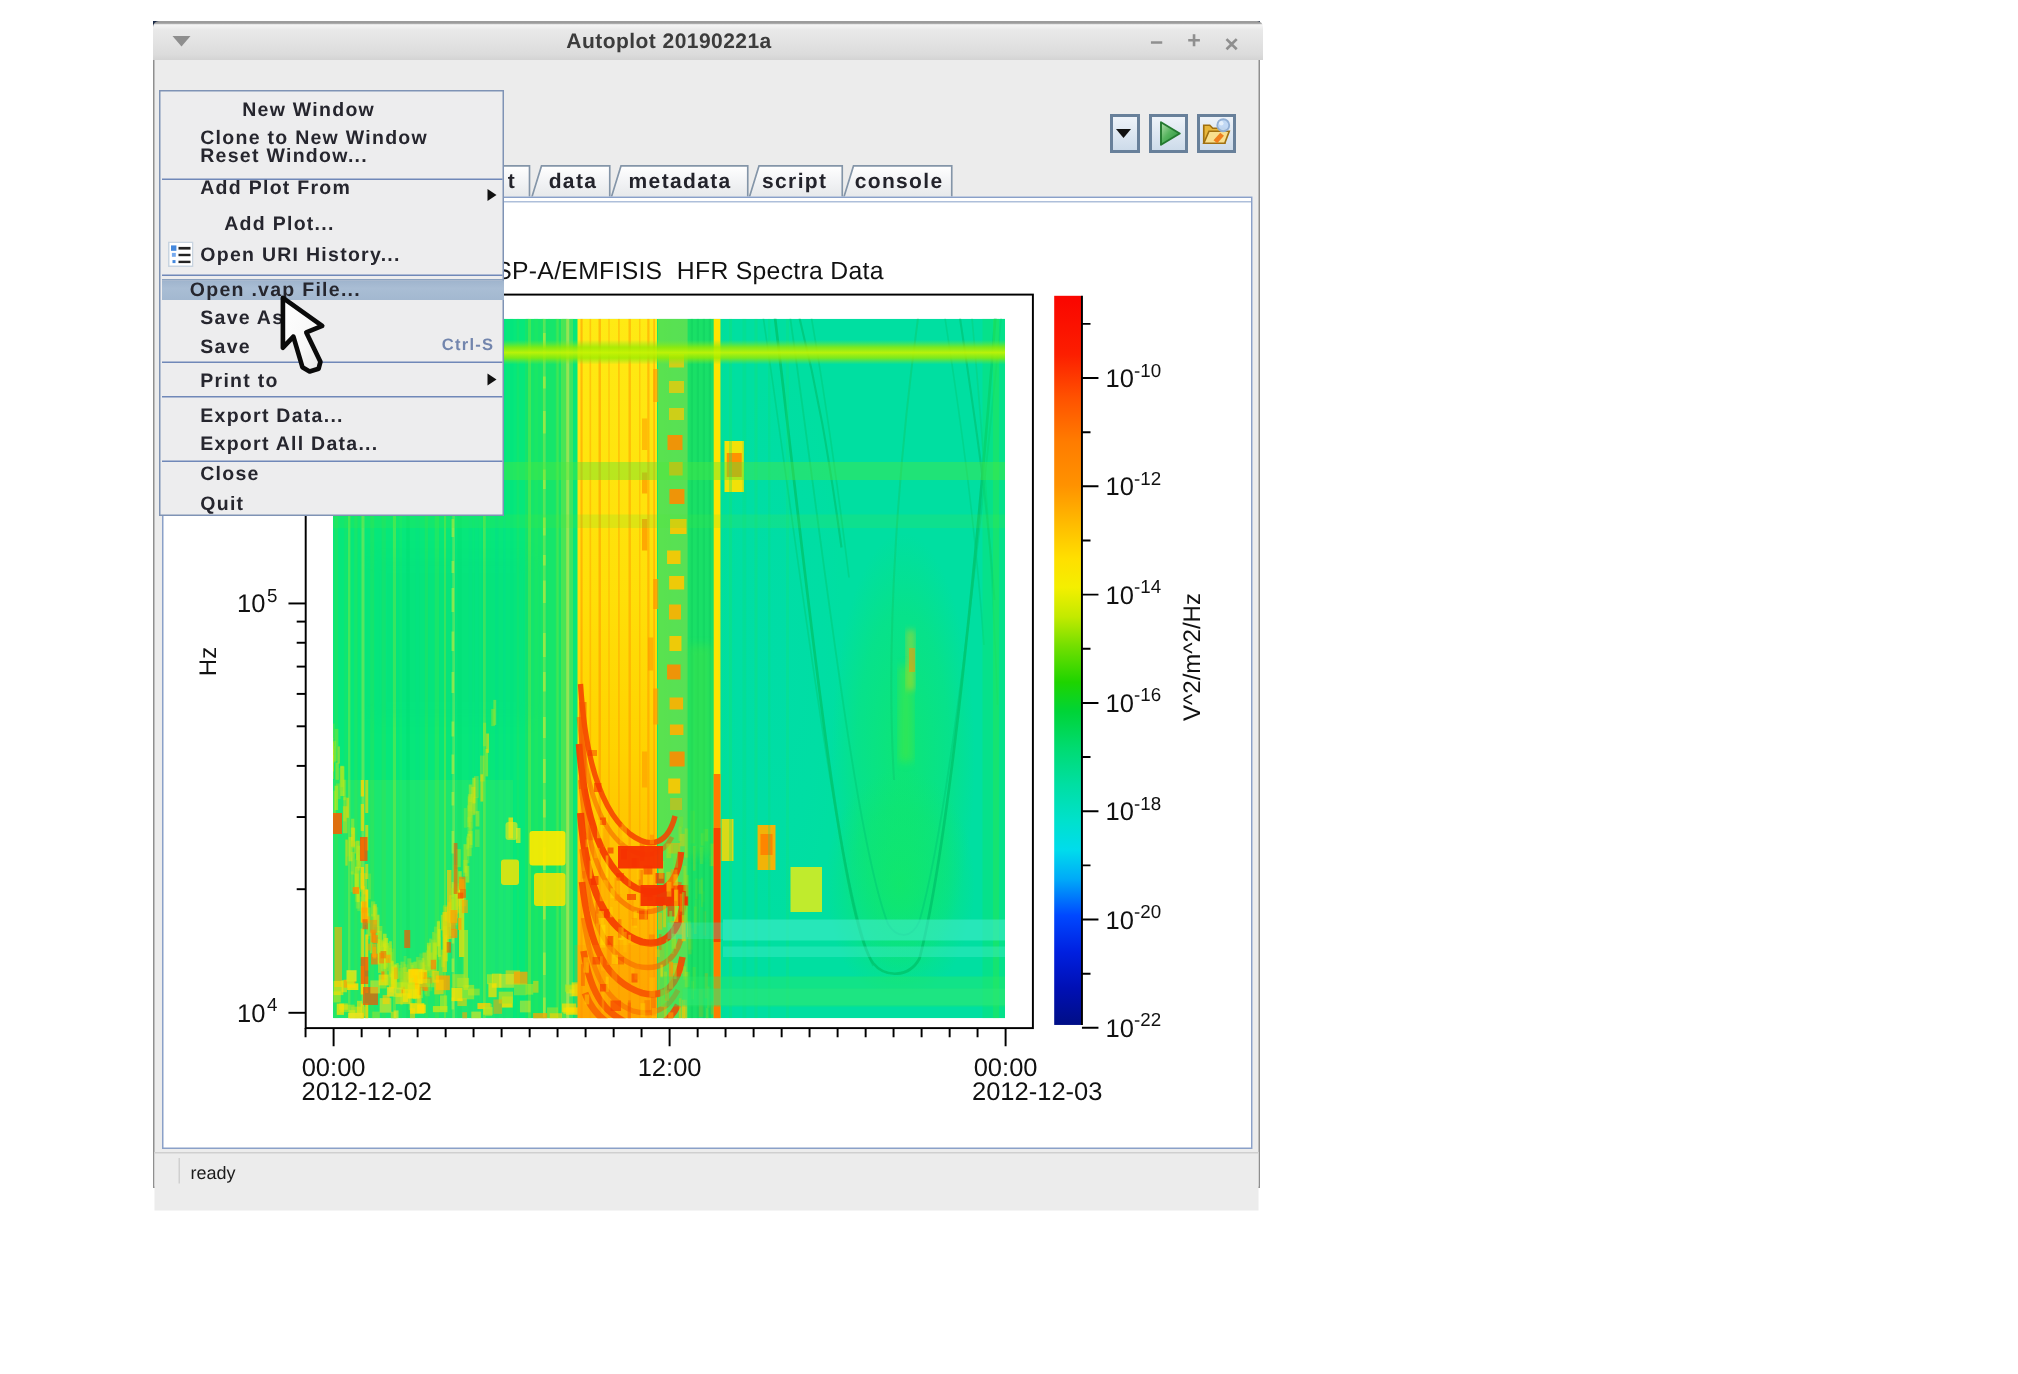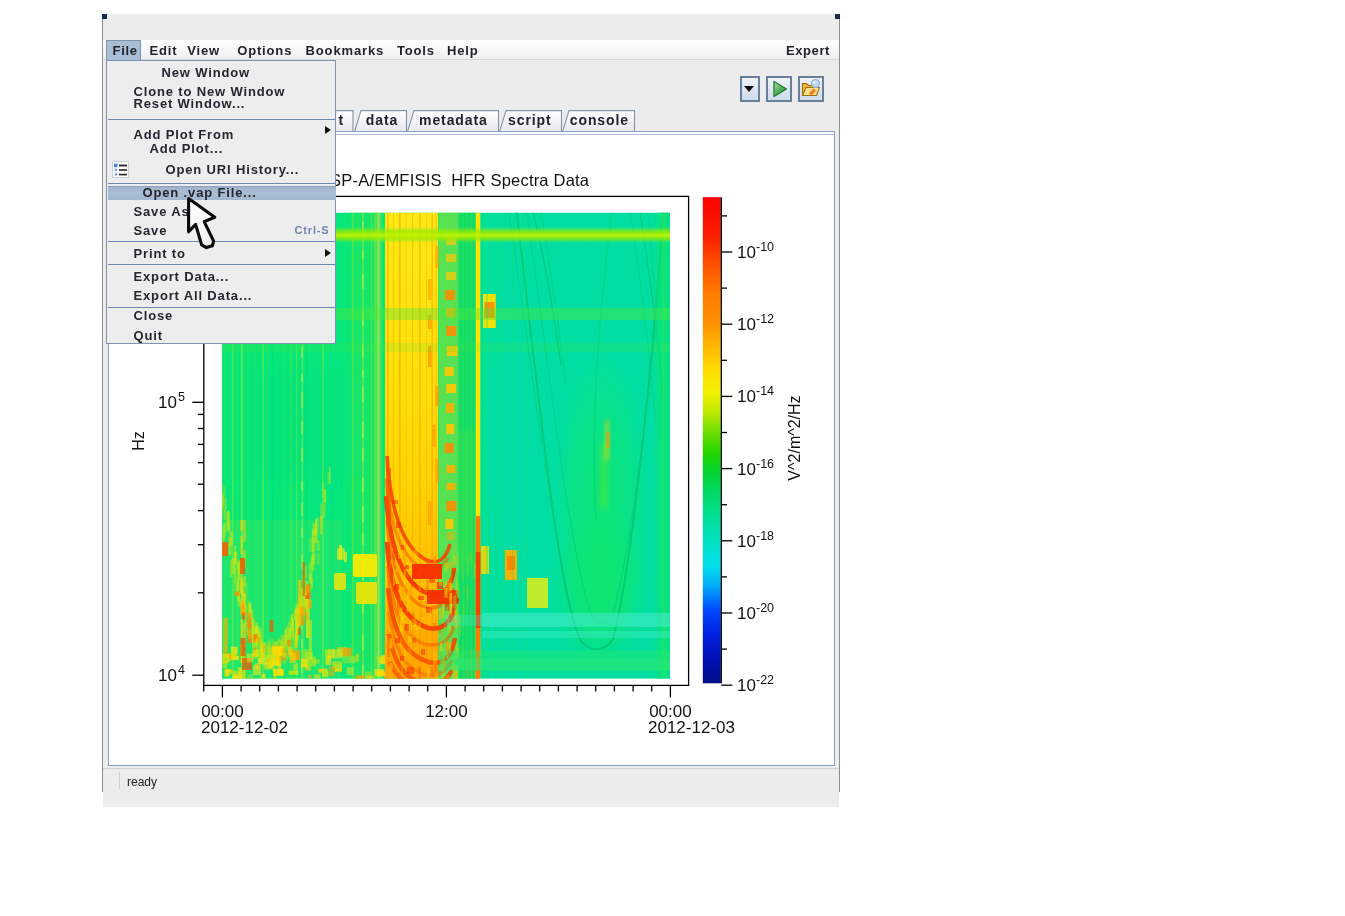--- a/index.html
+++ b/index.html
@@ -8,32 +8,28 @@
   .abs{position:absolute;}
 </style>
 </head>
 <body>
 
 <div class="abs" style="left:102px;top:14px;width:738px;height:778px;background:#ececec;border:1px solid #8f8f8f;border-top:none;">
 
   <div class="abs" style="left:-1px;top:0;width:5px;height:5px;background:#1b2b47;"></div>
   <div class="abs" style="right:-1px;top:0;width:5px;height:5px;background:#1b2b47;"></div>
 
-
-  <div class="abs" style="left:0;top:26px;width:736px;height:19.5px;background:linear-gradient(#fdfdfd,#f3f3f3 80%,#ededed);border-bottom:1px solid #d8d8d8;">
-    <div class="abs" style="left:2.5px;top:0px;width:35px;height:19.5px;background:#a9bed5;border:1px solid #7d92ab;border-bottom:none;"></div>
-    <div class="abs" style="left:9.5px;top:3px;font-weight:bold;font-size:13px;letter-spacing:0.7px;color:#23232b;">File</div>
-    <div class="abs" style="left:46.5px;top:3px;font-weight:bold;font-size:13px;letter-spacing:0.85px;color:#23232b;">Edit</div>
-    <div class="abs" style="left:84.3px;top:3px;font-weight:bold;font-size:13px;letter-spacing:0.85px;color:#23232b;">View</div>
-    <div class="abs" style="left:134.2px;top:3px;font-weight:bold;font-size:13px;letter-spacing:0.85px;color:#23232b;">Options</div>
-    <div class="abs" style="left:202.6px;top:3px;font-weight:bold;font-size:13px;letter-spacing:0.85px;color:#23232b;">Bookmarks</div>
-    <div class="abs" style="left:293.9px;top:3px;font-weight:bold;font-size:13px;letter-spacing:0.85px;color:#23232b;">Tools</div>
-    <div class="abs" style="left:343.9px;top:3px;font-weight:bold;font-size:13px;letter-spacing:0.85px;color:#23232b;">Help</div>
-    <div class="abs" style="right:9px;top:3px;font-weight:bold;font-size:13px;letter-spacing:0.6px;color:#23232b;">Expert</div>
+  <div class="abs" style="left:-1px;top:0;width:740px;height:26px;background:linear-gradient(#9c9c9c,#9c9c9c 1.5px,#f5f5f5 2.5px,#e9e9e9 6px,#dcdcdc 22px,#d3d3d3);border-radius:4px 4px 0 0;">
+    <div class="abs" style="left:13px;top:10px;width:0;height:0;border-left:6px solid transparent;border-right:6px solid transparent;border-top:7px solid #8e8e8e;"></div>
+    <div class="abs" style="left:0;top:5px;width:688px;text-align:center;font-weight:bold;font-size:14px;letter-spacing:0.3px;color:#3c3c3c;">Autoplot 20190221a</div>
+    <div class="abs" style="left:662px;top:6px;width:14px;text-align:center;font-weight:bold;font-size:15px;color:#8f8f8f;">−</div>
+    <div class="abs" style="left:687px;top:5px;width:14px;text-align:center;font-weight:bold;font-size:15.5px;color:#8f8f8f;">+</div>
+    <div class="abs" style="left:712px;top:7.5px;width:14px;text-align:center;font-weight:bold;font-size:12.5px;color:#8f8f8f;">✕</div>
   </div>
+
 
   <div class="abs" style="left:636.5px;top:61.5px;width:20px;height:26px;background:linear-gradient(#eef3f9,#cddbea);border:2px solid #68809a;">
     <div class="abs" style="left:2.5px;top:8px;width:0;height:0;border-left:5.5px solid transparent;border-right:5.5px solid transparent;border-top:6px solid #111111;"></div>
   </div>
   <div class="abs" style="left:662.5px;top:61.5px;width:26px;height:26px;background:linear-gradient(#eef3f9,#cddbea);border:2px solid #68809a;">
     <svg width="22" height="22" style="position:absolute;left:0;top:0;">
       <defs>
           <linearGradient id="pg" x1="0" y1="0" x2="1" y2="1">
             <stop offset="0" stop-color="#b8e0b0"></stop>
             <stop offset="0.45" stop-color="#57b45f"></stop>
@@ -980,36 +976,36 @@
       <text x="756" y="684.2" font-size="12.5">-22</text>
 </g>
 <text x="800" y="438" font-size="16" fill="#111111" text-anchor="middle" transform="rotate(-90 800 438)">V^2/m^2/Hz</text>
 </svg>
 
 <div class="abs" id="popup" style="left:105.5px;top:59.5px;width:230px;height:284px;background:#ededee;border:1px solid #7f93b5;font-weight:bold;font-size:13px;letter-spacing:0.85px;color:#26262e;">
   <div class="abs" style="left:27px;top:4px;padding-left:28px;">New Window</div>
   <div class="abs" style="left:27px;top:23.2px;">Clone to New Window</div>
   <div class="abs" style="left:27px;top:35px;">Reset Window...</div>
   <div class="abs" style="left:1px;top:58.6px;width:227px;height:1px;background:#7088b8;"></div>
-  <div class="abs" style="left:27px;top:66px;text-align:center;">Add Plot From</div>
+  <div class="abs" style="left:27px;top:56px;text-align:center;">Add Plot From</div>
   <div class="abs" style="left:218px;top:65.8px;width:0;height:0;border-top:4.5px solid transparent;border-bottom:4.5px solid transparent;border-left:6.5px solid #111111;"></div>
   <div class="abs" style="left:27px;top:80px;margin-left:16px;">Add Plot...</div>
-  <div class="abs" style="left:27px;top:101.4px;margin-left:32px;">Open URI History...</div>
+  <div class="abs" style="left:27px;top:101.4px;">Open URI History...</div>
   <svg class="abs" style="left:5px;top:100.9px;" width="17" height="17" viewBox="0 0 17 17">
     <rect x="0.5" y="0.5" width="16" height="16" fill="#ffffff" stroke="#c8d4e0" stroke-width="1"></rect>
     <rect x="2" y="2.6" width="3.6" height="3.6" fill="#4488dd"></rect>
     <rect x="2.6" y="7.6" width="2.6" height="2.6" fill="#77aaee"></rect>
     <rect x="3" y="12.4" width="2" height="2" fill="#4488dd"></rect>
     <rect x="7" y="3.6" width="8" height="1.8" fill="#222222"></rect>
     <rect x="7" y="8.2" width="8" height="1.6" fill="#222222"></rect>
     <rect x="7" y="12.8" width="8" height="1.6" fill="#222222"></rect>
   </svg>
   <div class="abs" style="left:1px;top:122.4px;width:227px;height:1px;background:#7088b8;"></div>
   <div class="abs" style="left:1px;top:125.2px;width:228px;height:13.9px;background:linear-gradient(#9fb4cd,#a9bdd4 40%,#a3b8d0);border-top:1px solid #8ca2bf;"></div>
-  <div class="abs" style="left:36px;top:124.5px;text-align:right;">Open .vap File...</div>
+  <div class="abs" style="left:20px;top:124.5px;text-align:right;">Open .vap File...</div>
   <div class="abs" style="left:27px;top:143.5px;">Save As...</div>
   <div class="abs" style="left:27px;top:162.6px;">Save</div>
   <div class="abs" style="left:188px;top:163.6px;font-size:11px;color:#7285ad;">Ctrl-S</div>
   <div class="abs" style="left:1px;top:180.8px;width:227px;height:1px;background:#7088b8;"></div>
   <div class="abs" style="left:27px;top:185px;">Print to</div>
   <div class="abs" style="left:218px;top:188px;width:0;height:0;border-top:4.5px solid transparent;border-bottom:4.5px solid transparent;border-left:6.5px solid #111111;"></div>
   <div class="abs" style="left:1px;top:203.9px;width:227px;height:1px;background:#7088b8;"></div>
   <div class="abs" style="left:27px;top:208.4px;">Export Data...</div>
   <div class="abs" style="left:27px;top:227px;">Export All Data...</div>
   <div class="abs" style="left:1px;top:246.1px;width:227px;height:1px;background:#7088b8;"></div>

